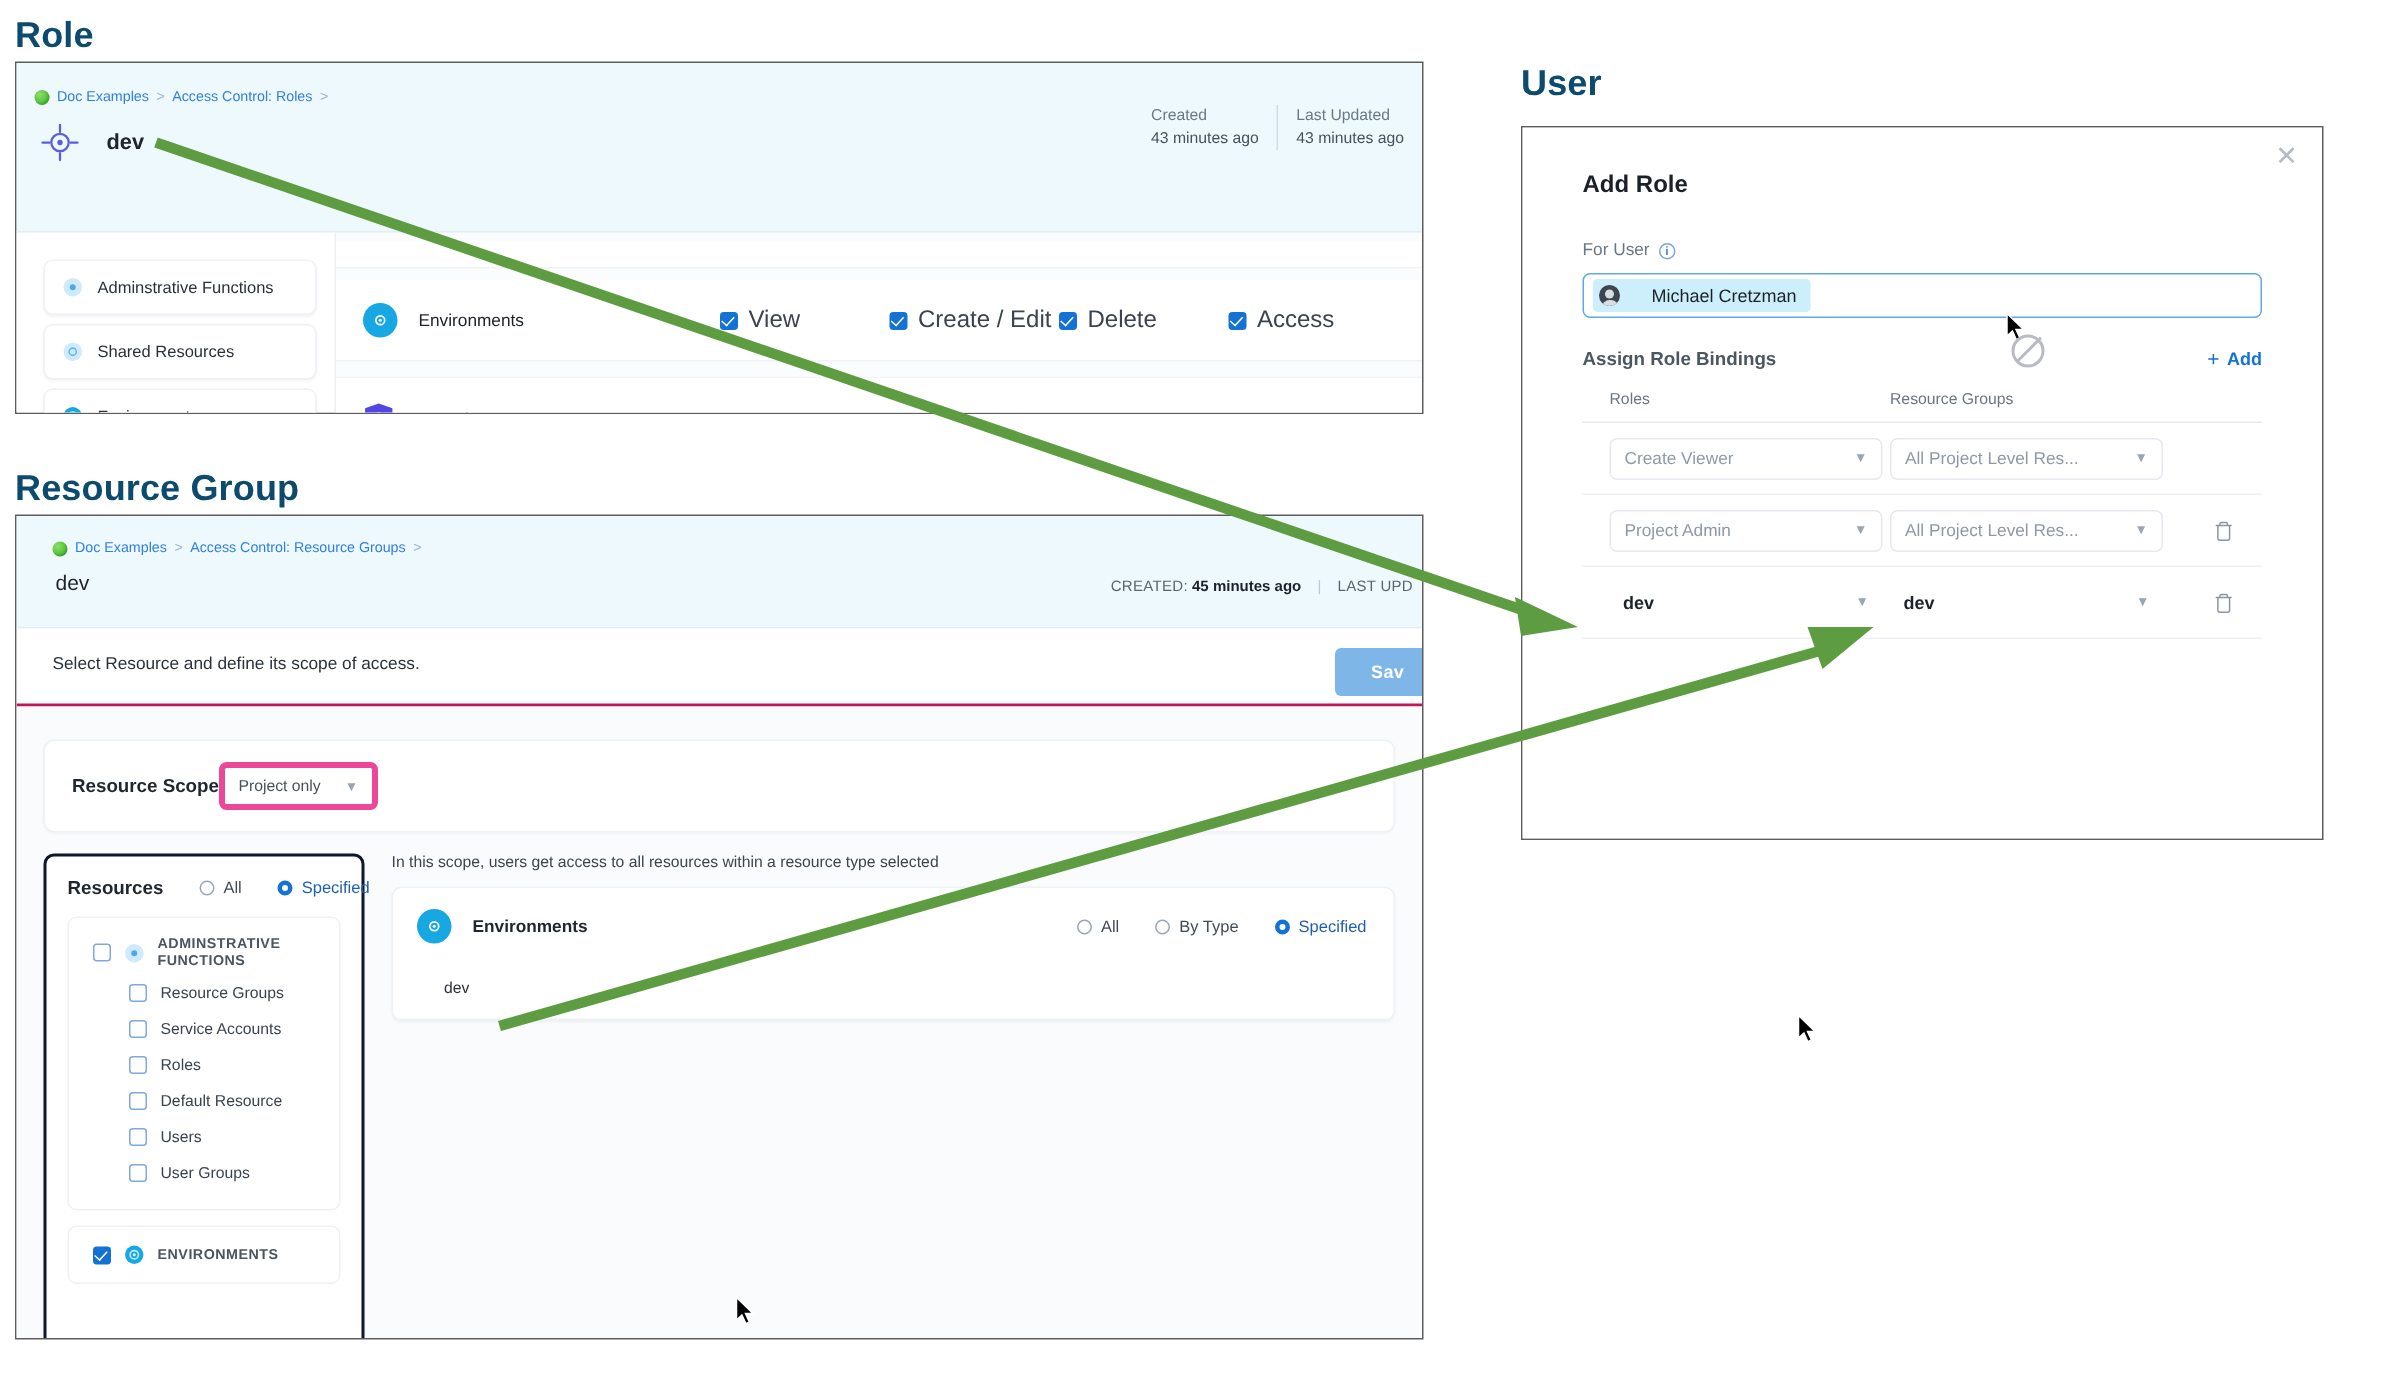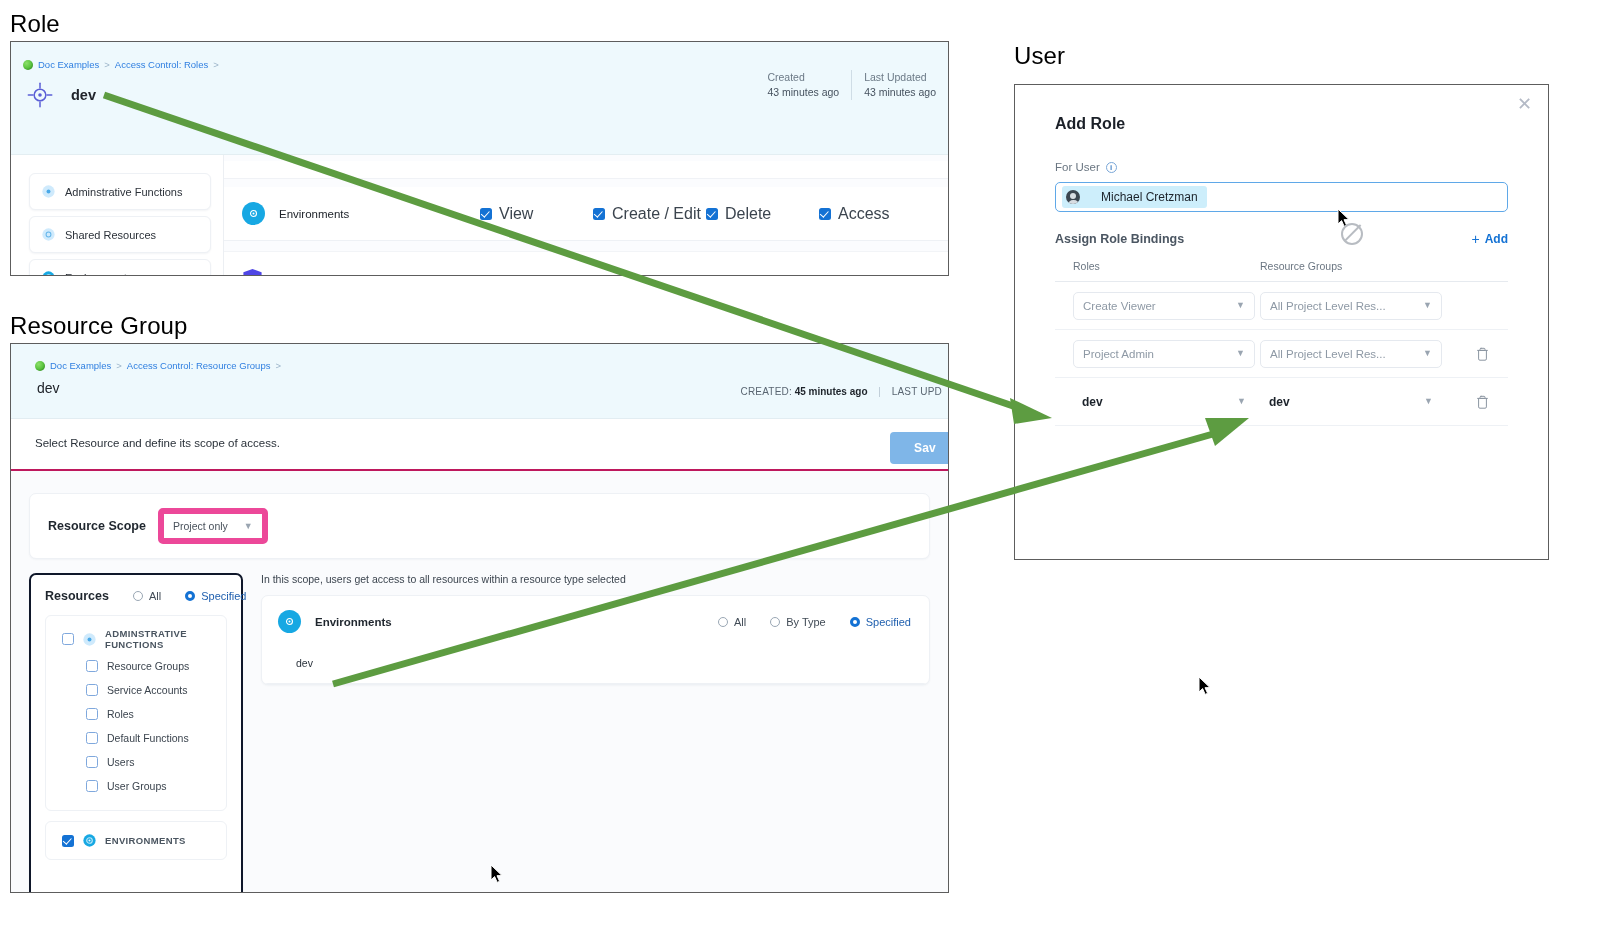--- a/index.html
+++ b/index.html
@@ -10,22 +10,22 @@
     background: #ffffff;
     font-family: "Liberation Sans", sans-serif;
     overflow: hidden;
   }
   #root { position: relative; width: 1600px; height: 926px; }
 
   
   .section-caption {
     position: absolute;
     font-size: 24px;
-    color: #000000;
-    font-weight: 400;
+    color: #0c4a6e;
+    font-weight: 700;
     letter-spacing: .1px;
     white-space: nowrap;
   }
 
   
   .panel {
     position: absolute;
     background: #fff;
     border: 1px solid #5d5d5d;
     overflow: hidden;
@@ -144,28 +144,28 @@
     position: absolute; right: -12px; top: 13px;
     background: #7fb6e8; color: #fff;
     font-size: 12px; font-weight: 700;
     padding: 9px 24px; border-radius: 4px; border: none;
     letter-spacing: .2px;
   }
 
   .rg-body { background: #fafbfd; height: calc(100% - 75px - 52px); padding: 22px 0 0 0; position: relative; }
   .scope-card {
     background: #fff; border: 1px solid #eef1f5; border-radius: 7px;
-    margin: 0 18px 0 18px; padding: 14px 18px; display: flex; align-items: center; gap: 12px;
+    margin: 0 18px 0 18px; padding: 14px 18px; display: flex; align-items: center; 
     box-shadow: 0 1px 2px rgba(20,40,70,.04);
   }
   .scope-label { font-size: 12.5px; font-weight: 700; color: #1f262e; }
   .mini-select {
     display: inline-flex; align-items: center; justify-content: space-between;
     gap: 16px; min-width: 96px;
-    border: 6px solid #ec4899; border-radius: 5px;
+    border: 4px solid #ec4899; border-radius: 5px;
     background: #fff; padding: 6px 9px;
     font-size: 10.5px; color: #49525c;
   }
   .chev { color: #9aa5b1; font-size: 9px; line-height: 1; }
 
   .rg-cols { display: flex; margin-top: 14px; height: 360px; }
   .res-card {
     width: 214px; margin-left: 18px;
     background: #fff; border: 2px solid #0f172a; border-radius: 7px;
     padding: 14px 14px 0 14px;
@@ -493,21 +493,21 @@
             <label class="leaf">
               <span class="cb-out"></span>
               <span>Service Accounts</span>
             </label>
             <label class="leaf">
               <span class="cb-out"></span>
               <span>Roles</span>
             </label>
             <label class="leaf">
               <span class="cb-out"></span>
-              <span>Default Functions</span>
+              <span>Default Resource</span>
             </label>
             <label class="leaf">
               <span class="cb-out"></span>
               <span>Users</span>
             </label>
             <label class="leaf">
               <span class="cb-out"></span>
               <span>User Groups</span>
             </label>
           </div>

